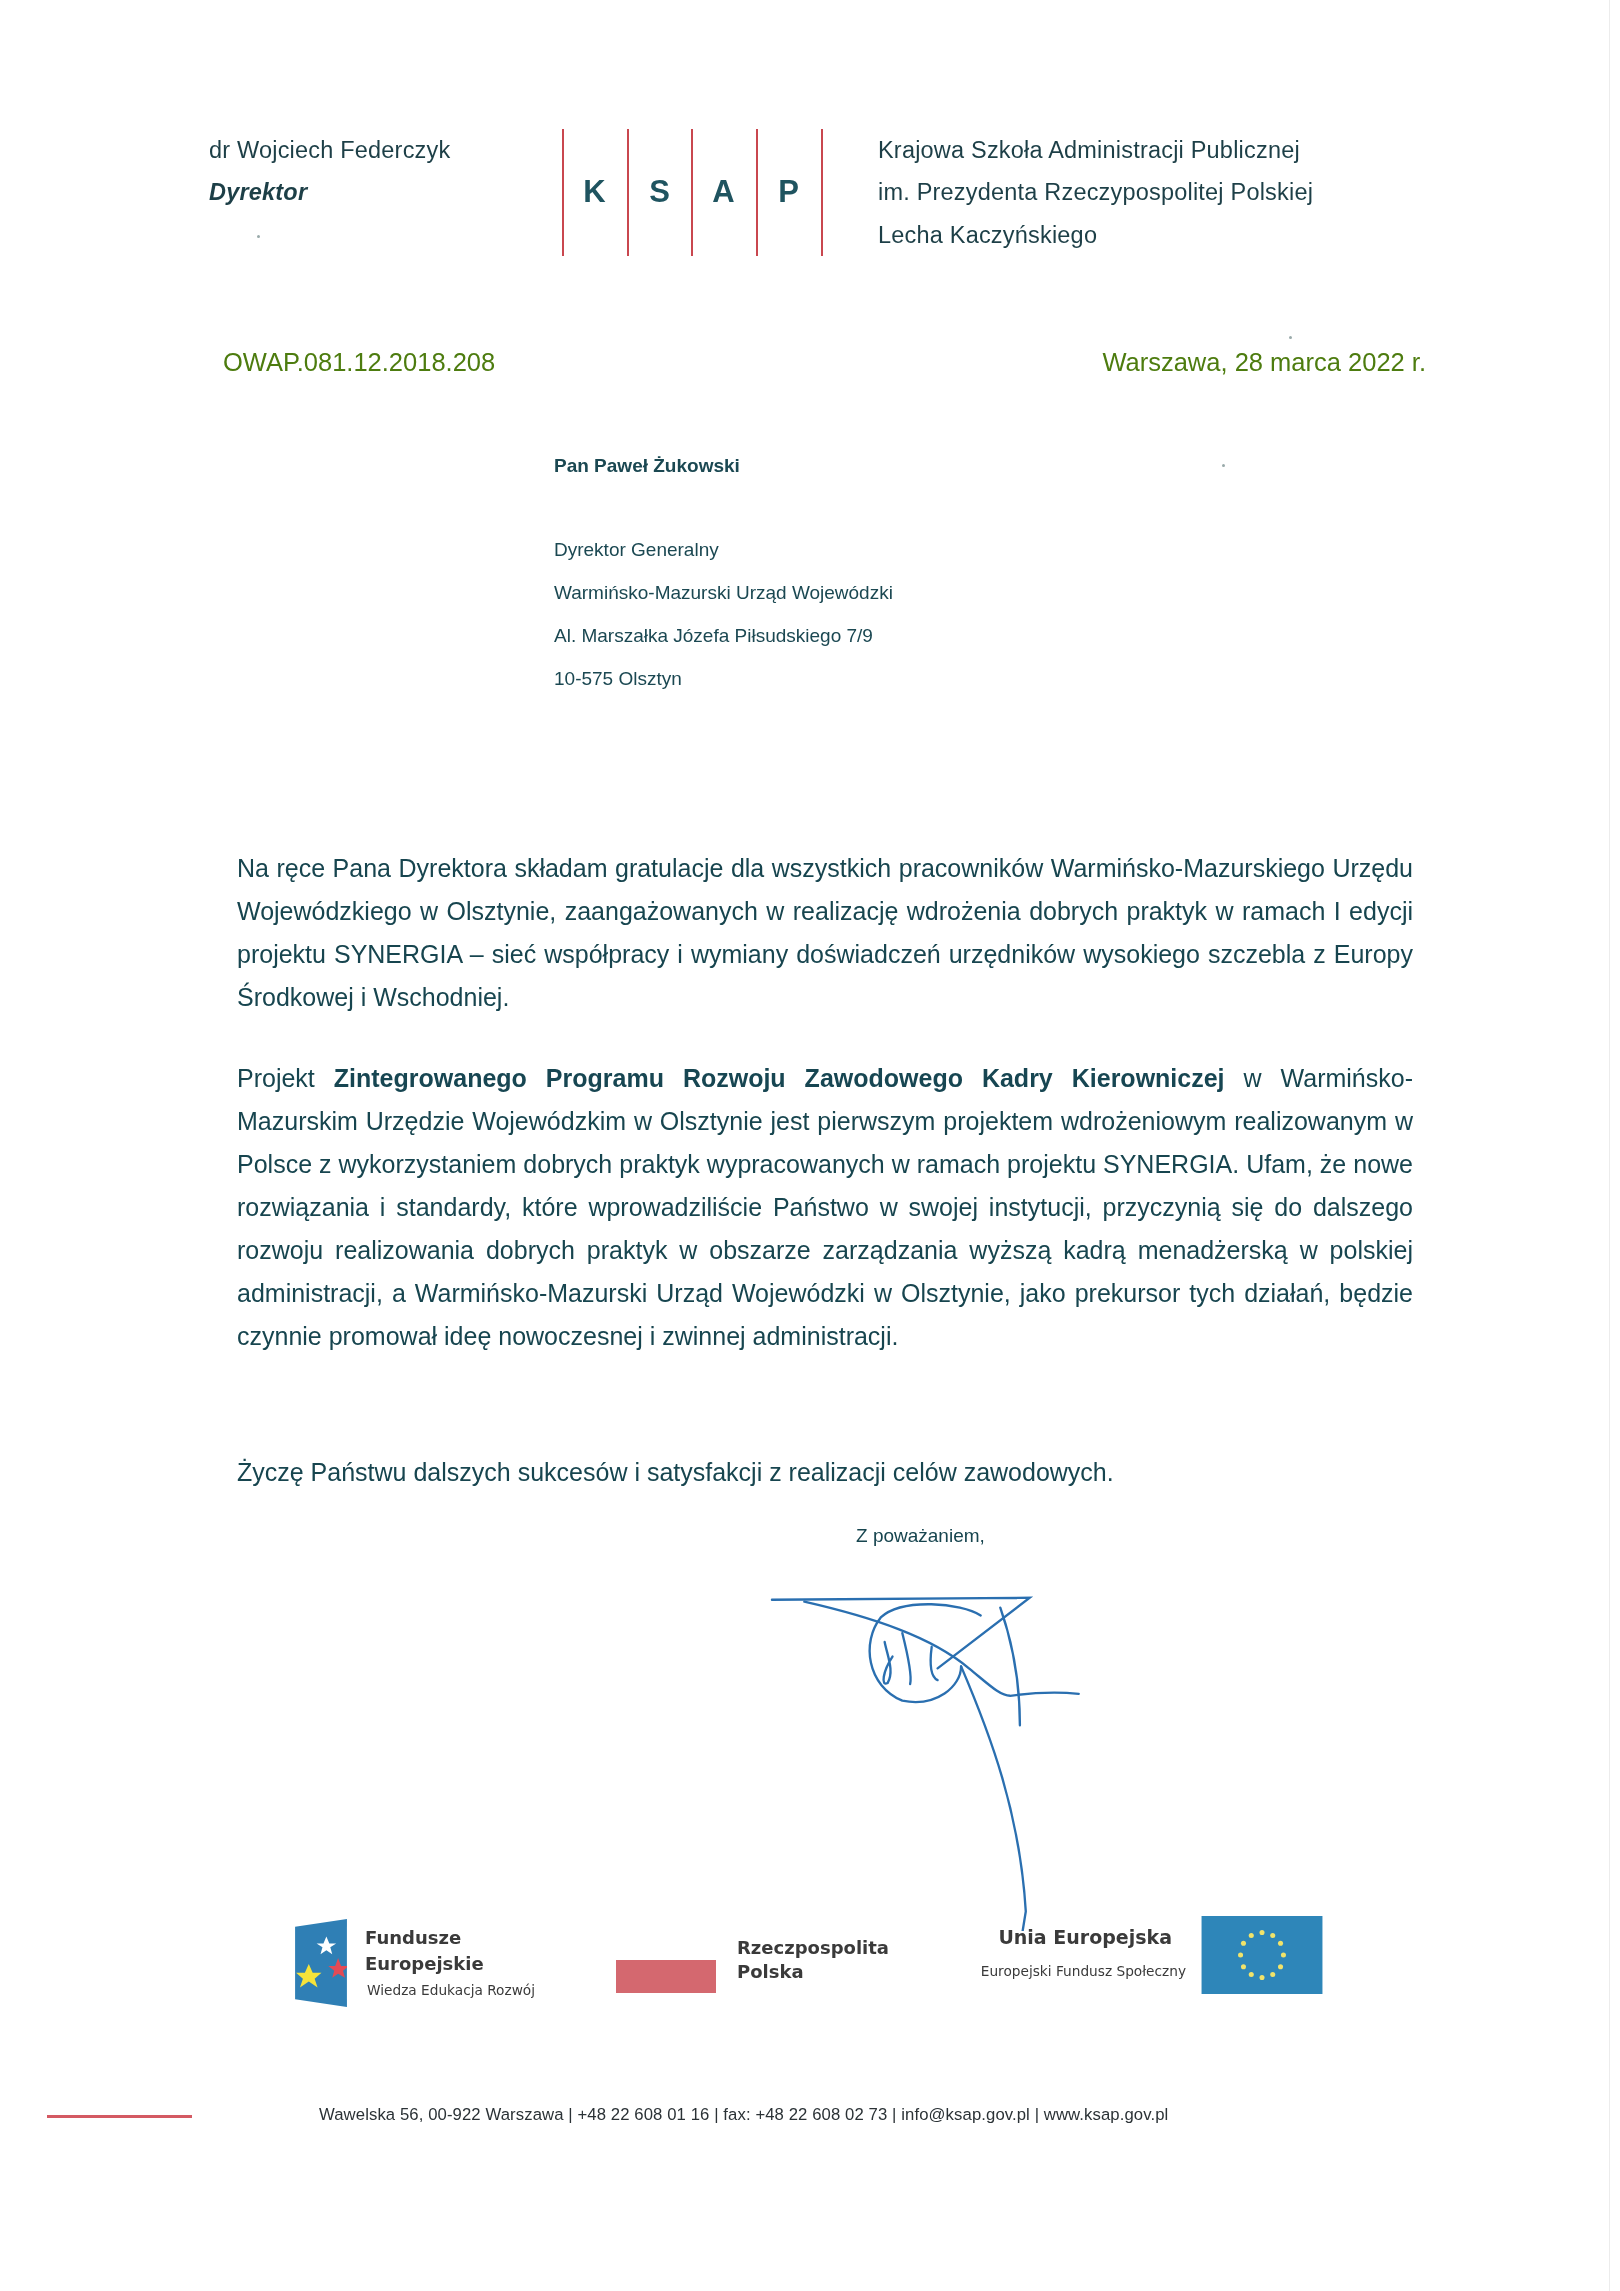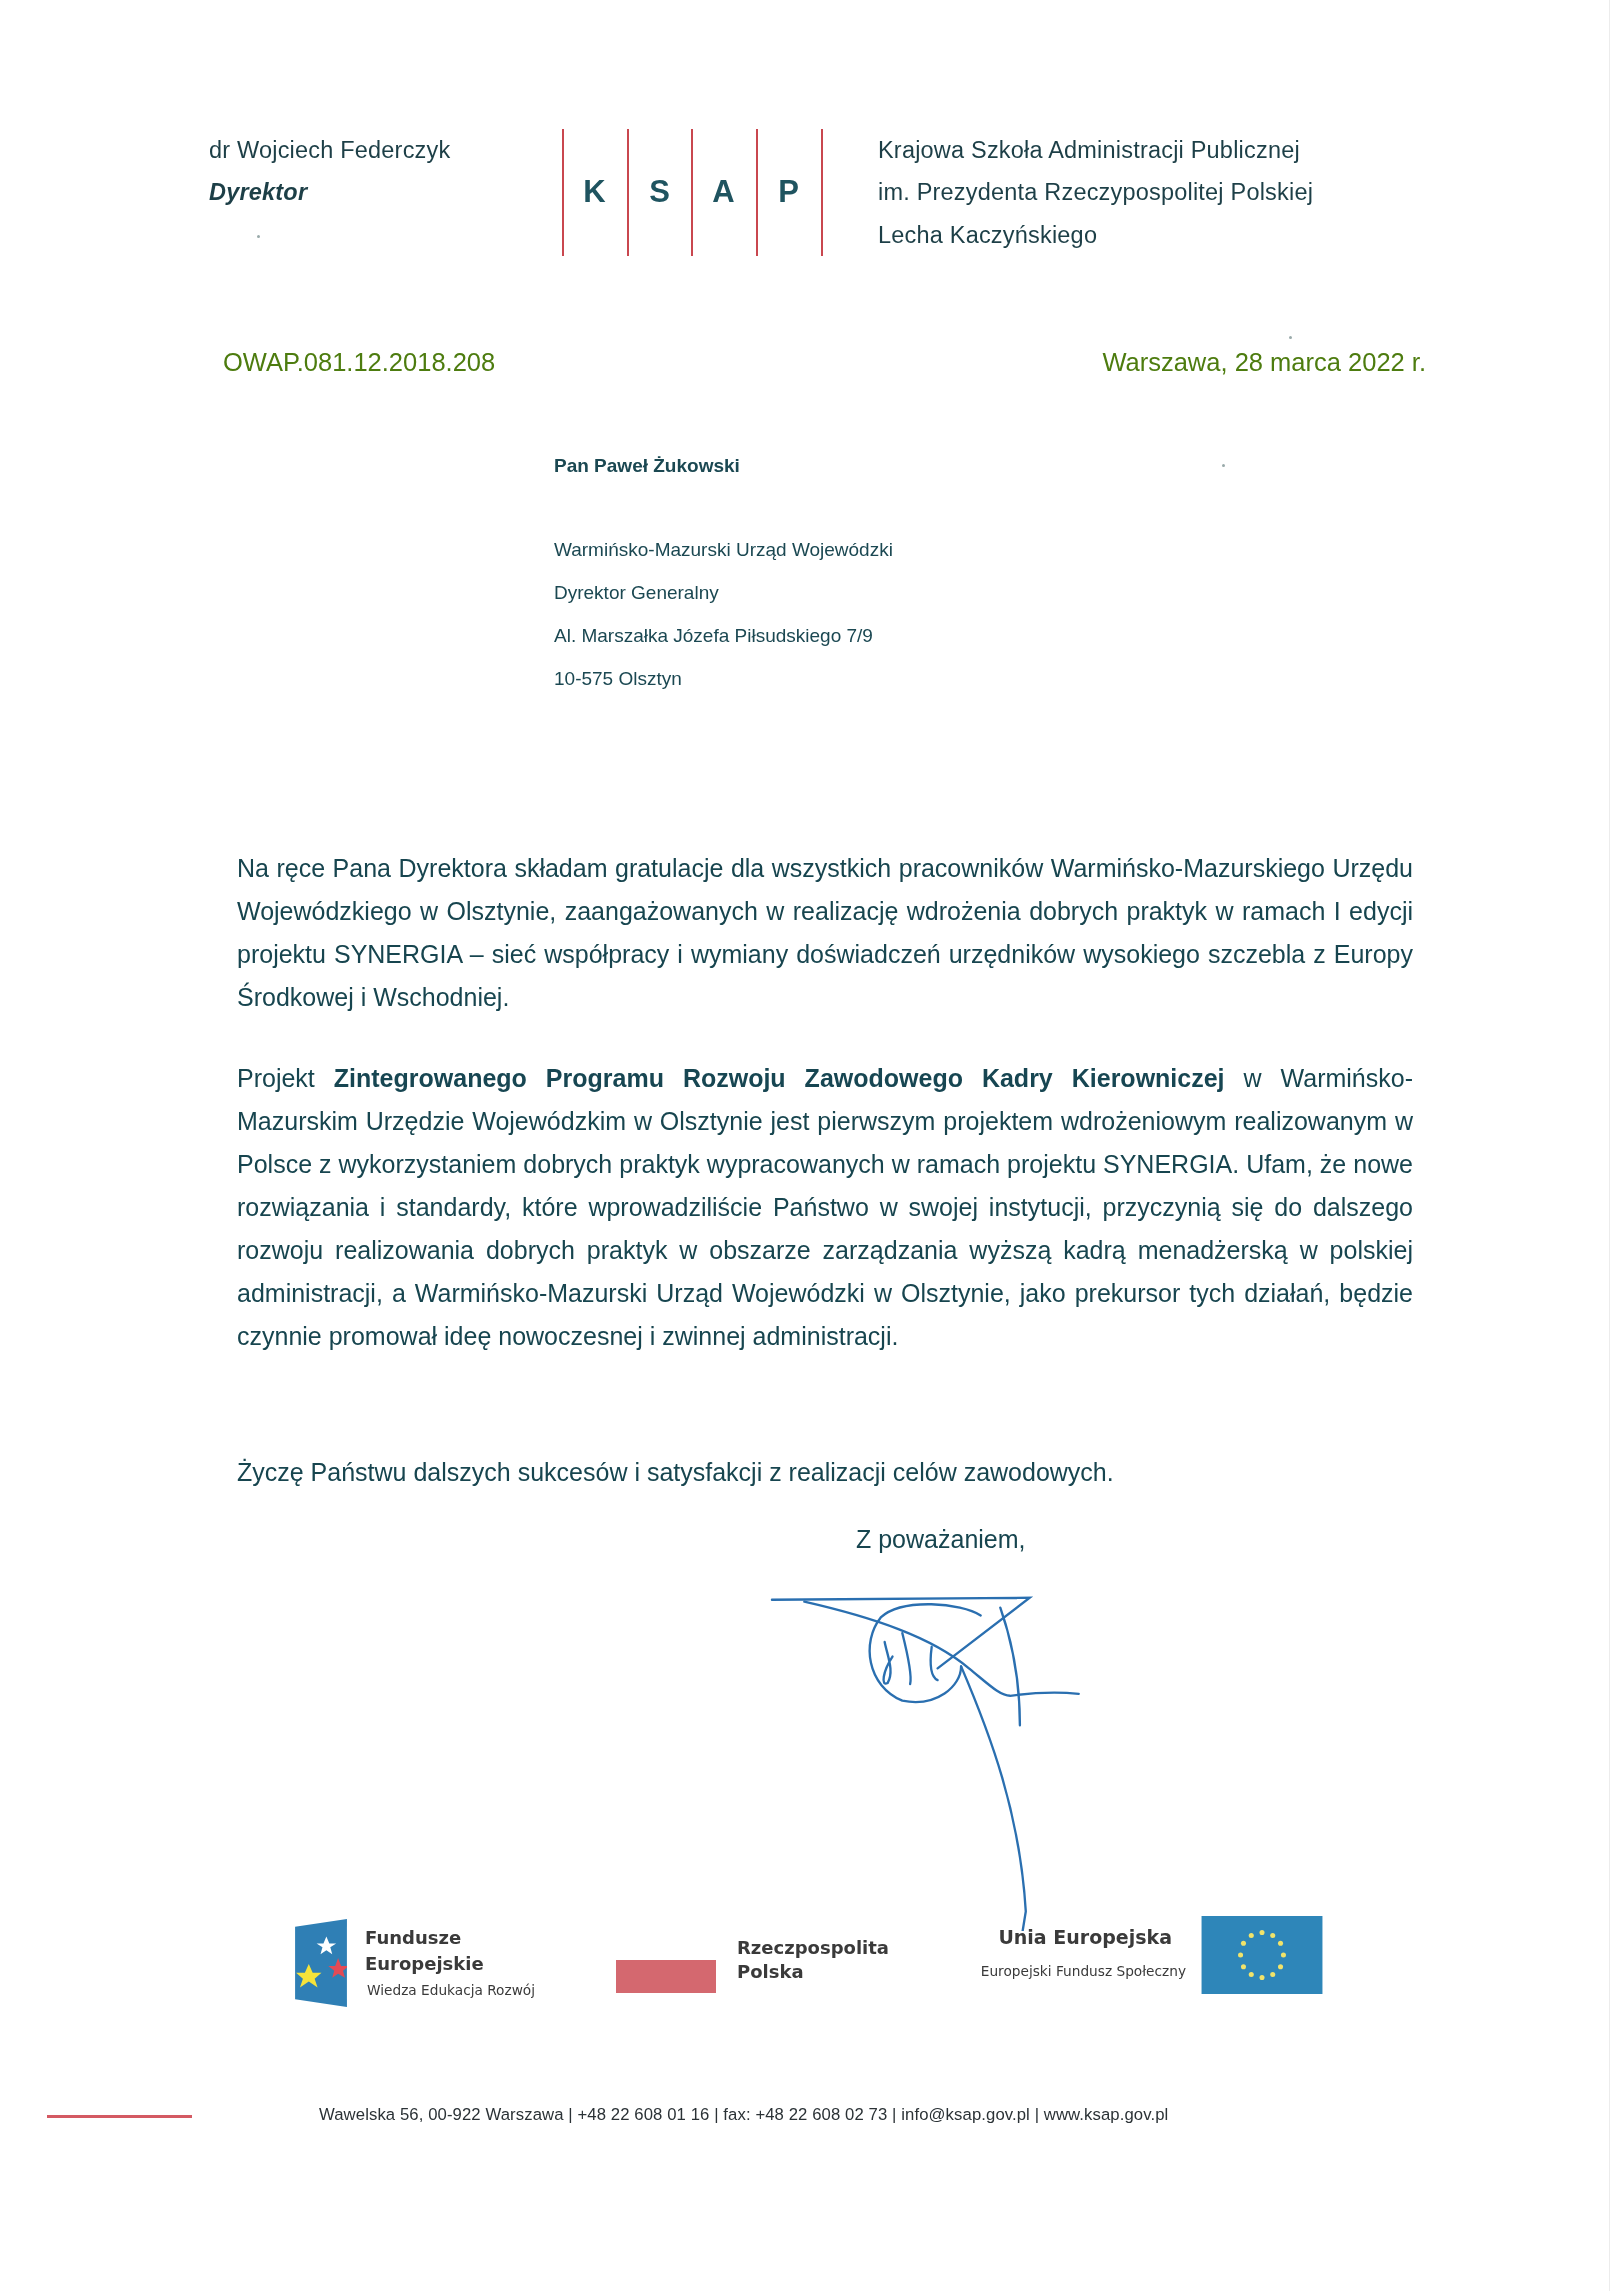--- a/index.html
+++ b/index.html
@@ -45,33 +45,33 @@
 <div class="abs hdr" style="left:878px; top:137px;">Krajowa Szkoła Administracji Publicznej</div>
 <div class="abs hdr" style="left:878px; top:179px;">im. Prezydenta Rzeczypospolitej Polskiej</div>
 <div class="abs hdr" style="left:878px; top:222px;">Lecha Kaczyńskiego</div>
 
 <div class="abs meta" style="left:223px; top:348px;">OWAP.081.12.2018.208</div>
 <div class="abs meta" style="right:194px; top:348px;">Warszawa, 28 marca 2022 r.</div>
 
 <div class="abs recip" style="left:554px; top:444px;">
   <div class="name">Pan Paweł Żukowski</div>
   <div style="height:41px;"></div>
+  <div>Dyrektor Generalny</div>
   <div>Warmińsko-Mazurski Urząd Wojewódzki</div>
-  <div>Dyrektor Generalny</div>
   <div>Al. Marszałka Józefa Piłsudskiego 7/9</div>
   <div>10-575 Olsztyn</div>
 </div>
 
 <p class="para" style="top:835px;">Na ręce Pana Dyrektora składam gratulacje dla wszystkich pracowników Warmińsko-Mazurskiego Urzędu Wojewódzkiego w Olsztynie, zaangażowanych w realizację wdrożenia dobrych praktyk w ramach I edycji projektu SYNERGIA – sieć współpracy i wymiany doświadczeń urzędników wysokiego szczebla z Europy Środkowej i Wschodniej.</p>
 
 <p class="para" style="top:1045px;"><span>Projekt</span> <b>Zintegrowanego Programu Rozwoju Zawodowego Kadry Kierowniczej</b> <span>w Warmińsko-Mazurskim Urzędzie Wojewódzkim w Olsztynie jest pierwszym projektem wdrożeniowym realizowanym w Polsce z wykorzystaniem dobrych praktyk wypracowanych w ramach projektu SYNERGIA. Ufam, że nowe rozwiązania i standardy, które wprowadziliście Państwo w swojej instytucji, przyczynią się do dalszego rozwoju realizowania dobrych praktyk w obszarze zarządzania wyższą kadrą menadżerską w polskiej administracji, a Warmińsko-Mazurski Urząd Wojewódzki w Olsztynie, jako prekursor tych działań, będzie czynnie promował ideę nowoczesnej i zwinnej administracji.</span></p>
 
 <p class="para" style="top:1439px;">Życzę Państwu dalszych sukcesów i satysfakcji z realizacji celów zawodowych.</p>
 
-<div class="abs" style="left:856px; top:1525px; font-size:25px; color:#17454f;">Z poważaniem,</div>
+<div class="abs" style="left:856px; top:1525px; font-size:19px; color:#17454f;">Z poważaniem,</div>
 
 <svg class="sig" width="353" height="343" viewBox="0 0 360 350">
   <g fill="none" stroke="#2a6fb0" stroke-width="2.4" stroke-linecap="round">
     <path d="M7 12 L270 10 L176 82"></path>
     <path d="M40 14 C110 30, 170 50, 208 82 C230 100, 240 110, 250 110 C280 106, 300 106, 320 108"></path>
     <path d="M200 80 C230 150, 260 230, 266 330 L262 355"></path>
     <path d="M220 28 C200 15, 140 10, 118 30 C98 55, 104 100, 140 115 C175 122, 200 100, 200 80"></path>
     <path d="M122 55 C125 70, 132 85, 125 97 C118 101, 120 85, 130 70"></path>
     <path d="M140 46 C146 70, 150 90, 148 98"></path>
     <path d="M170 60 C168 75, 168 90, 176 94"></path>

